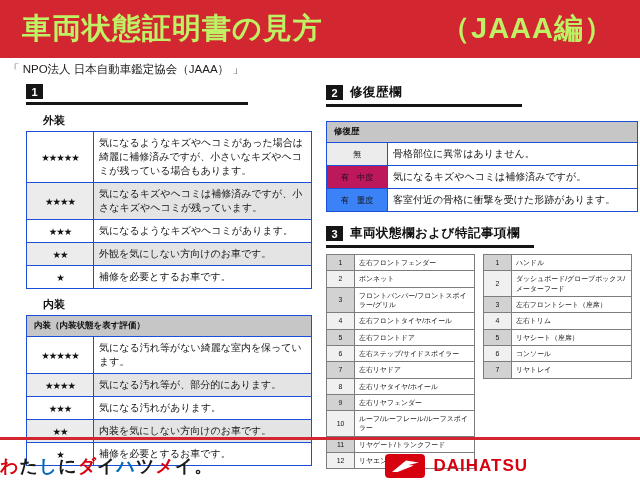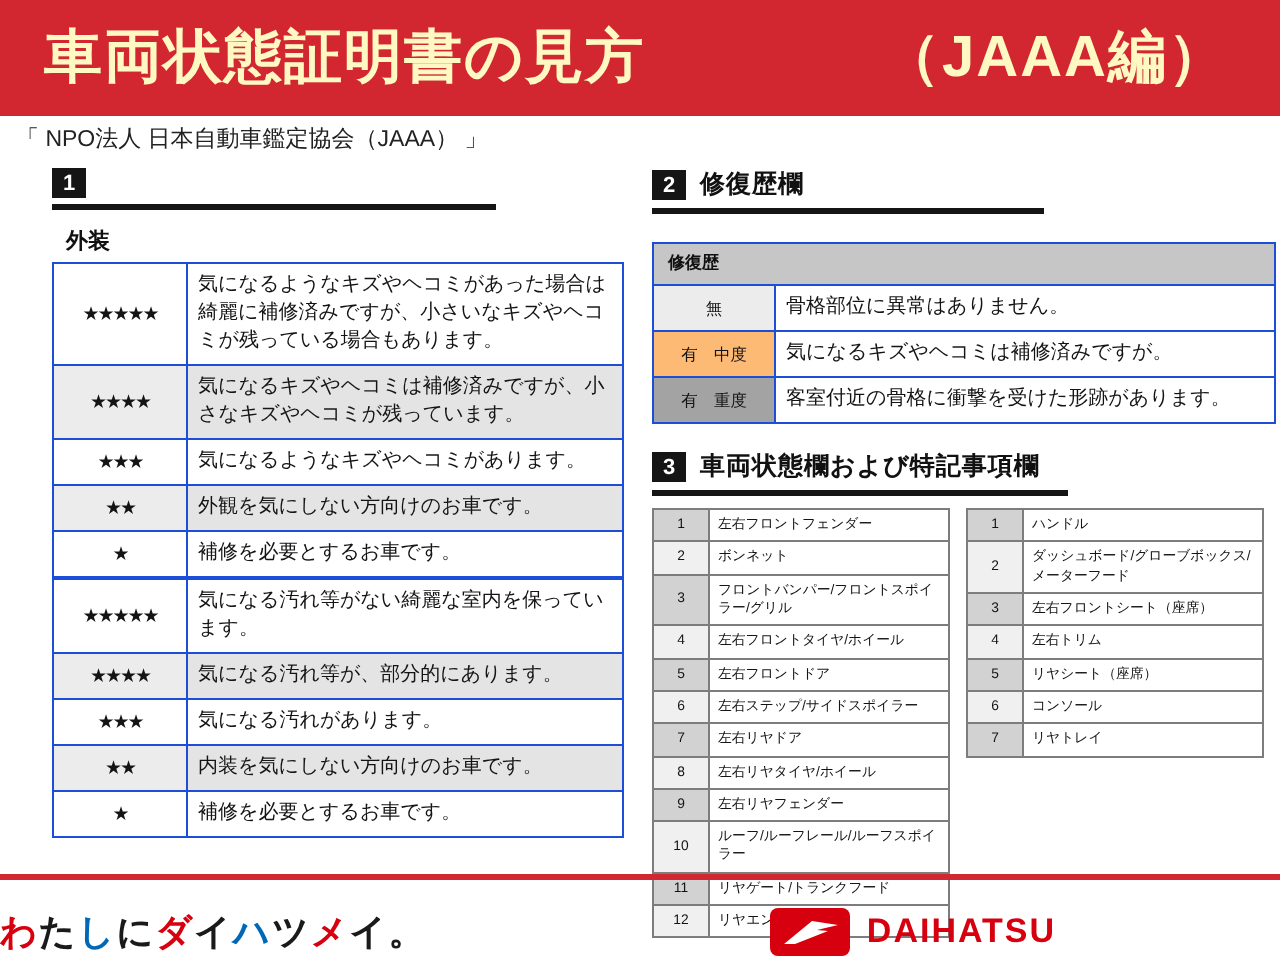--- a/index.html
+++ b/index.html
@@ -6,35 +6,35 @@
   body{
     width:640px;height:480px;position:relative;overflow:hidden;
     background:#ffffff;font-family:"Liberation Sans","DejaVu Sans",sans-serif;color:#111;
   }
   
   .banner{
     position:absolute;top:0;left:0;width:640px;height:58px;background:#d22630;
     display:flex;align-items:center;justify-content:space-between;
     padding:0 26px 0 22px;box-sizing:border-box;
   }
-  .banner .btxt{color:#fef9c3;font-weight:bold;font-size:29px;letter-spacing:1px;white-space:nowrap}
+  .banner .btxt{color:#bef264;font-weight:bold;font-size:29px;letter-spacing:1px;white-space:nowrap}
   .subtitle{position:absolute;top:62px;left:8px;font-size:11.5px;color:#222;white-space:nowrap}
 
   
   .col-left{position:absolute;top:84px;left:26px;width:286px}
   .col-right{position:absolute;top:84px;left:326px;width:312px}
 
   
   .sec{display:flex;align-items:center;gap:7px;border-bottom:3px solid #151515;padding-bottom:3px;box-sizing:border-box}
   .sec .n{background:#151515;color:#fff;font-weight:bold;font-size:11px;width:17px;height:15px;
           display:flex;align-items:center;justify-content:center;flex:0 0 auto}
   .sec .st{font-weight:bold;font-size:12.5px;letter-spacing:.5px;white-space:nowrap}
   .sec.w1{width:222px}.sec.w2{width:196px}.sec.w3{width:208px;margin-top:13px}
 
-  .grplabel{font-weight:bold;font-size:11px;margin:8px 0 3px 7px}
+  .grplabel{font-weight:bold;font-size:11px;margin:8px 0 3px 17px}
 
   
   table{border-collapse:collapse;width:100%;background:#fff}
   .rate-table td,.rate-table th{border:1px solid #1d4ed8}
   .rate-table .hd{background:#c6c6c6;font-size:8.5px;font-weight:bold;text-align:left;padding:4px 7px}
   .rate-table .stars{width:62px;text-align:center;font-size:9.5px;letter-spacing:-1px;padding:2px;color:#141414}
   .rate-table .lbl{width:56px;text-align:center;font-size:8.2px;padding:2px;color:#141414}
   .rate-table .desc{font-size:10px;padding:4px 5px;line-height:1.4;color:#141414;text-align:left}
   .rate-table tr.alt{background:#e4e4e4}
   .rate-table tr.altl .stars,.rate-table tr.altl .lbl{background:#ececec}
@@ -88,22 +88,26 @@
       <td class="stars">★★</td>
       <td class="desc">外観を気にしない方向けのお車です。</td>
     </tr>
     <tr>
       <td class="stars">★</td>
       <td class="desc">補修を必要とするお車です。</td>
     </tr>
   </tbody>
     </table>
 
+  <div class="grplabel">内装</div>
   <table class="rate-table">
     <tbody>
+        <tr>
+      <td class="hd" colspan="2">内装（内装状態を表す評価）</td>
+    </tr>
     <tr>
       <td class="stars">★★★★★</td>
       <td class="desc">気になる汚れ等がない綺麗な室内を保っています。</td>
     </tr>
     <tr class="alt altl">
       <td class="stars">★★★★</td>
       <td class="desc">気になる汚れ等が、部分的にあります。</td>
     </tr>
     <tr>
       <td class="stars">★★★</td>
@@ -130,25 +134,25 @@
   <table class="rate-table" style="margin-top:14px">
     <tbody>
         <tr>
       <td class="hd" colspan="2">修復歴</td>
     </tr>
     <tr>
       <td class="lbl altl" style="background:#ececec">無</td>
       <td class="desc">骨格部位に異常はありません。</td>
     </tr>
     <tr>
-      <td class="lbl" style="background:#fdba74">有　中度</td>
+      <td class="lbl" style="background:#be185d">有　中度</td>
       <td class="desc">気になるキズやヘコミは補修済みですが。</td>
     </tr>
     <tr>
-      <td class="lbl" style="background:#a3a3a3">有　重度</td>
+      <td class="lbl" style="background:#3b82f6">有　重度</td>
       <td class="desc">客室付近の骨格に衝撃を受けた形跡があります。</td>
     </tr>
   </tbody>
     </table>
 
   <div class="sec w3">
     <span class="n">3</span>
     <span class="st">車両状態欄および特記事項欄</span>
   </div>
 

